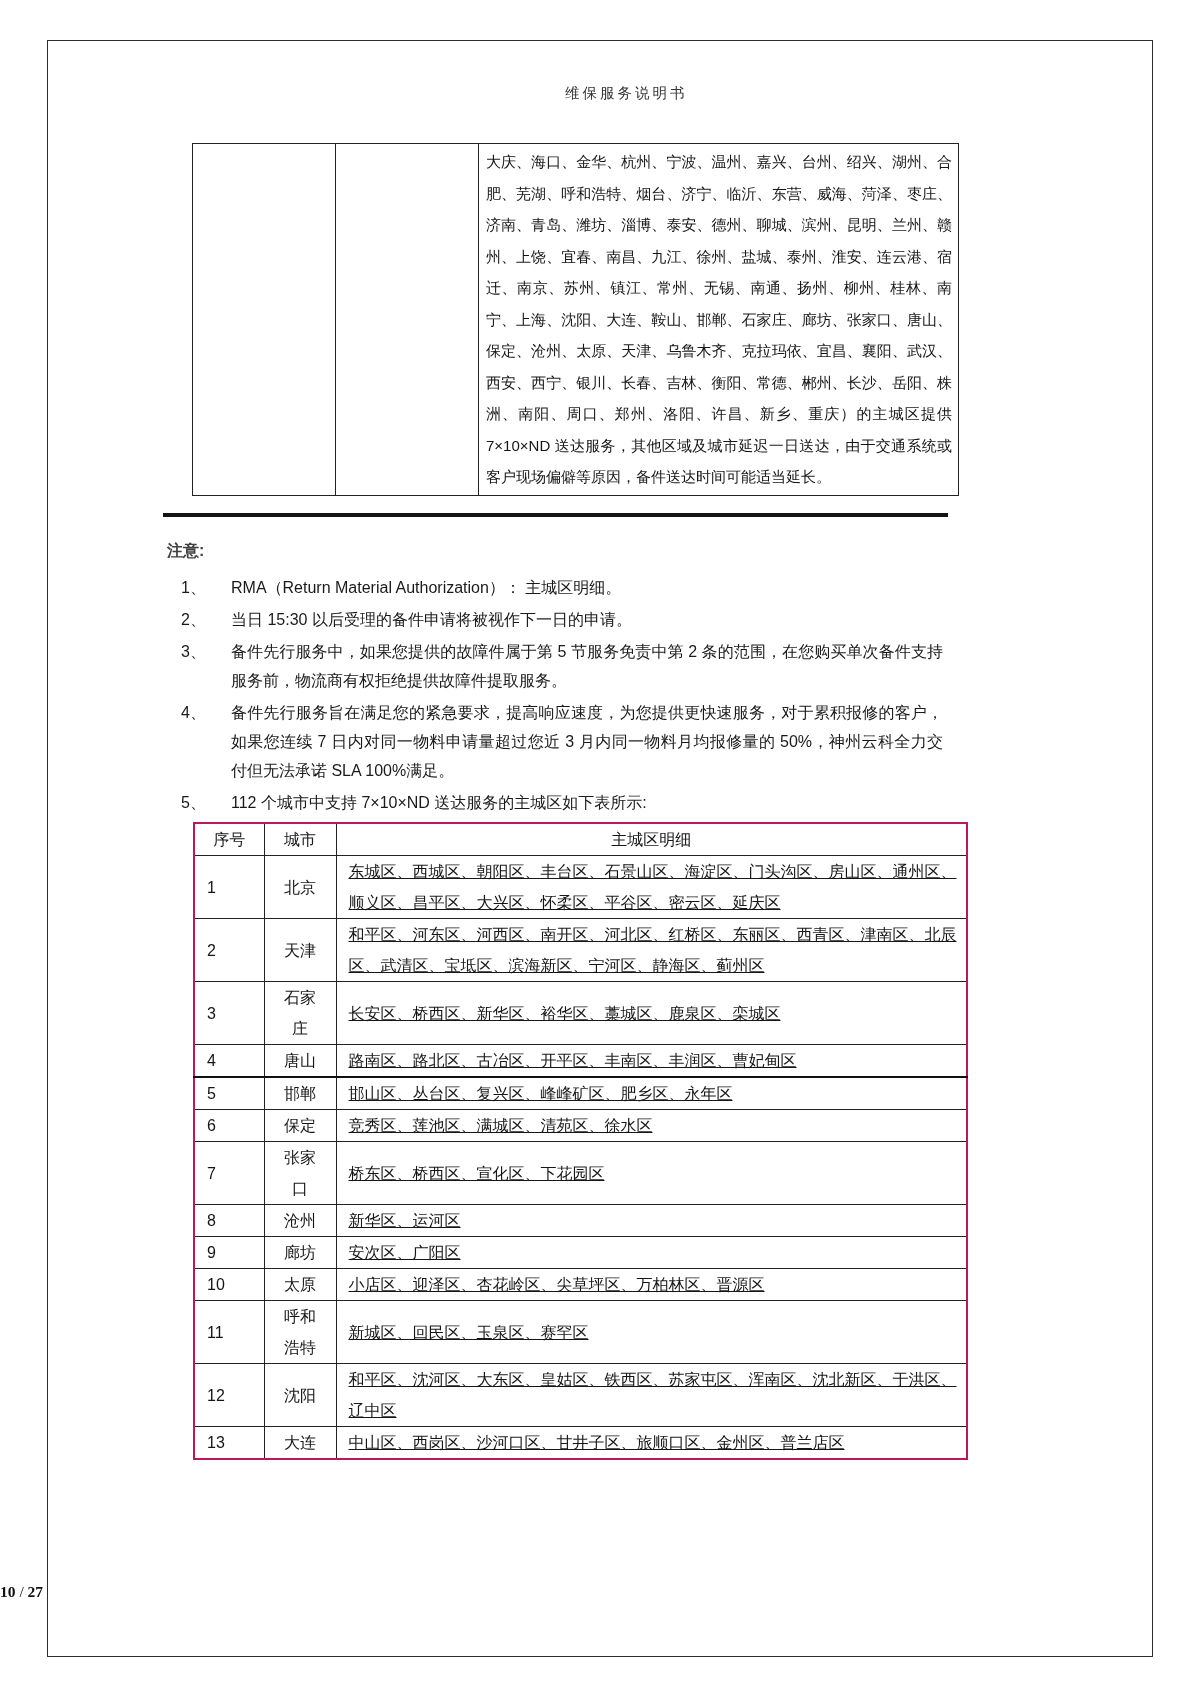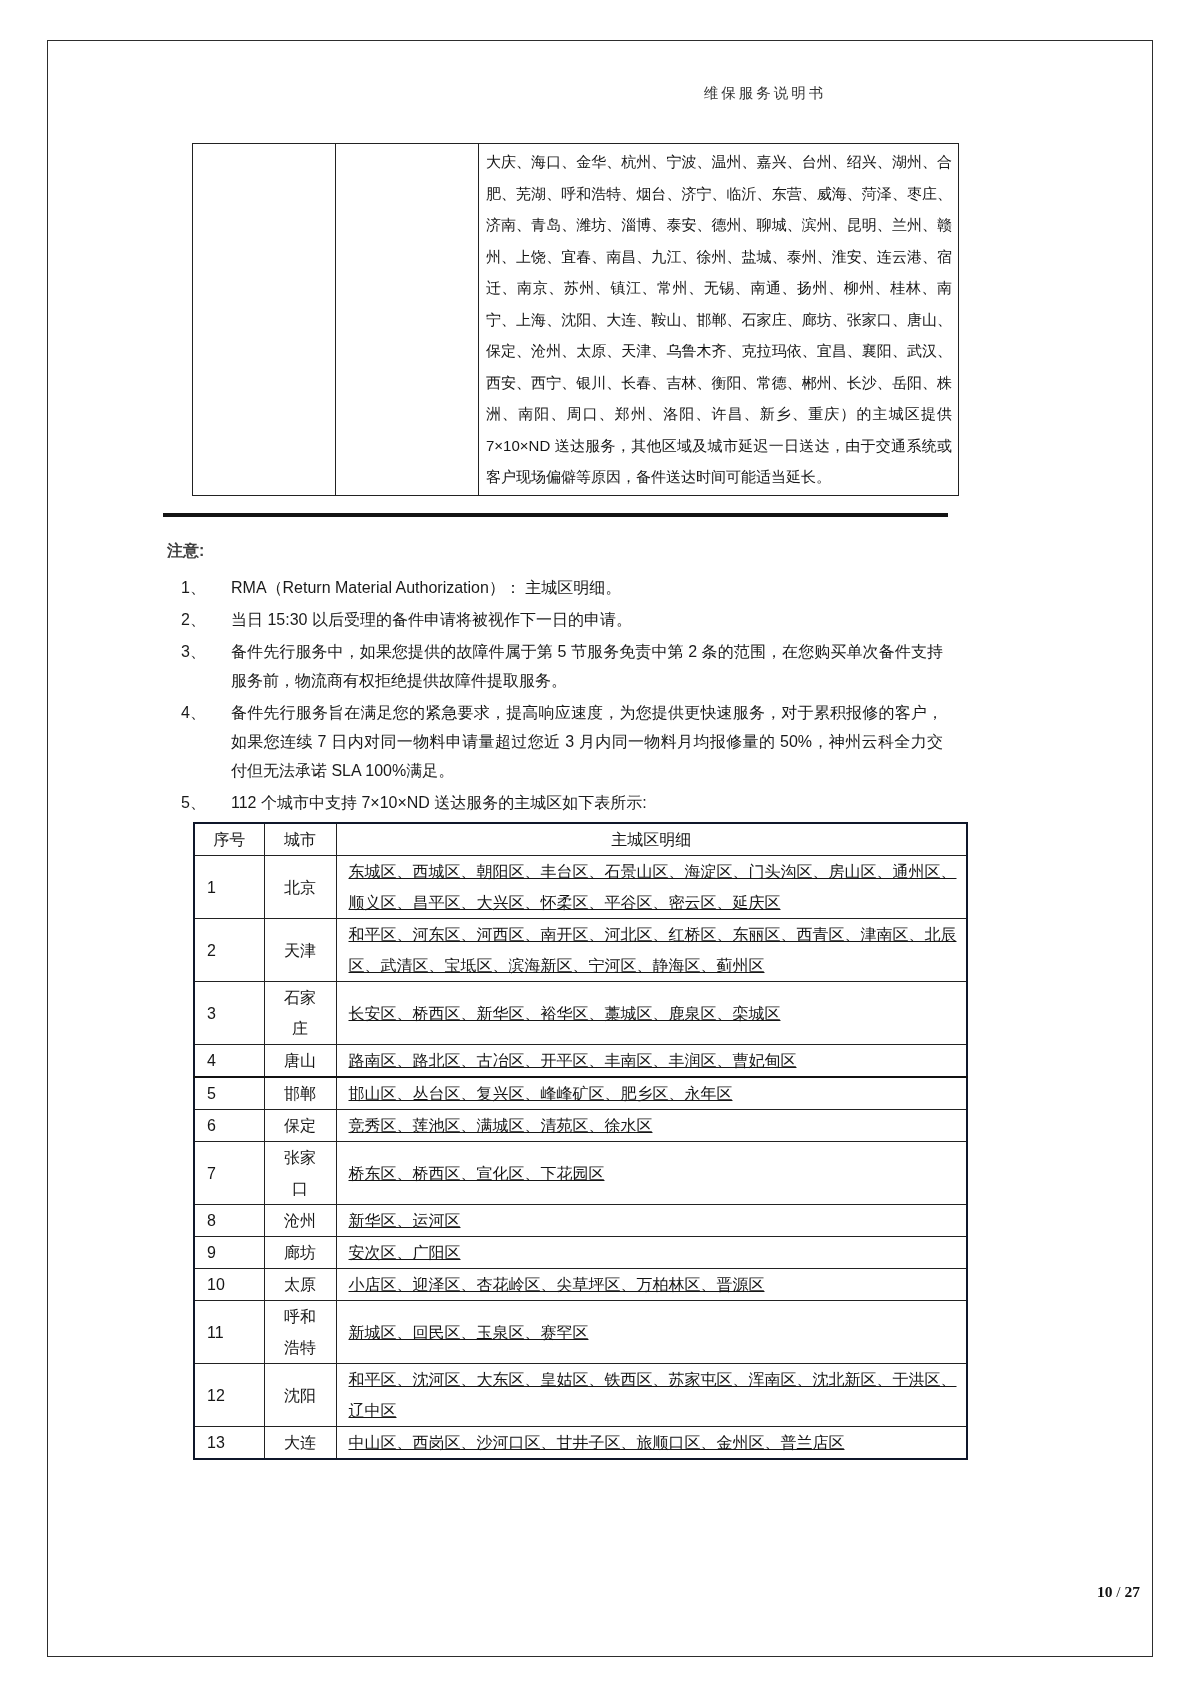--- a/index.html
+++ b/index.html
@@ -1,50 +1,50 @@
 <!DOCTYPE html>
 <html><head>
 <meta charset="utf-8">
 <style>
   * { margin:0; padding:0; box-sizing:border-box; }
   html,body { width:1200px; height:1698px; background:#ffffff; }
   body { position:relative; font-family:"Liberation Sans","DejaVu Sans",sans-serif; color:#1a1a1a; overflow:hidden; }
 
   .page-border { position:absolute; left:47px; top:40px; width:1106px; height:1617px; border:1.5px solid #2d2d2d; }
 
-  .header-title { position:absolute; top:84px; left:565px; width:400px; text-align:center;
+  .header-title { position:absolute; top:84px; left:565px; width:400px; text-align:left;
     font-family:Liberation Mono, monospace; font-size:14.5px; letter-spacing:3px; color:#333; }
 
   
   .top-table { position:absolute; left:192px; top:143px; width:766px; border-collapse:collapse; table-layout:fixed; }
   .top-table td { border:1.5px solid #222; vertical-align:top; }
   .cell-paragraph { font-size:15px; line-height:31.5px; text-align:justify; padding:2px 6px 2px 7px; color:#161616; }
 
   .thick-rule { position:absolute; left:163px; top:513px; width:785px; height:4px; background:#141414; }
 
   
   .notes { position:absolute; left:167px; top:536px; width:792px; }
   .notes-title { font-weight:bold; font-size:16px; line-height:29px; margin-bottom:8px; color:#404040; }
   .note-item { display:flex; padding-left:14px; margin-bottom:3px; font-size:16px; line-height:29px; }
   .note-num { flex:0 0 50px; width:50px; }
   .note-text { width:712px; text-align:justify; }
 
   
   .city-table { position:absolute; left:193px; top:822px; width:773px; border-collapse:collapse;
-    table-layout:fixed; font-size:16px; border:2px solid #0f172a; }
+    table-layout:fixed; font-size:16px; border:2px solid #be185d; }
   .city-table th, .city-table td { border:1px solid #222; line-height:31px; font-weight:normal;
     vertical-align:middle; color:#161616; }
   .city-table thead th { text-align:center; height:31px; }
   .cell-no { text-align:left; padding-left:12px; }
   .cell-city { text-align:center; padding:0 14px; }
   .cell-districts { text-align:left; padding:0 6px 0 12px;text-decoration:underline; }
   .thick-top td { border-top:2.5px solid #111; }
 
-  .footer { position:absolute; top:1583px; left:0; width:1112px; text-align:right;
-    font-family:"Liberation Serif","DejaVu Serif",serif; font-size:15.5px; color:#111;margin-left:28px; }
+  .footer { position:absolute; top:1583px; left:0; width:1112px; text-align:left;
+    font-family:"Liberation Serif","DejaVu Serif",serif; font-size:15.5px; color:#111; }
   .footer .num { font-weight:bold; }
 </style>
 </head>
 <body>
 
 <div class="page-border"></div>
 
 <div class="header-title">维保服务说明书</div>
 
 <table class="top-table">

